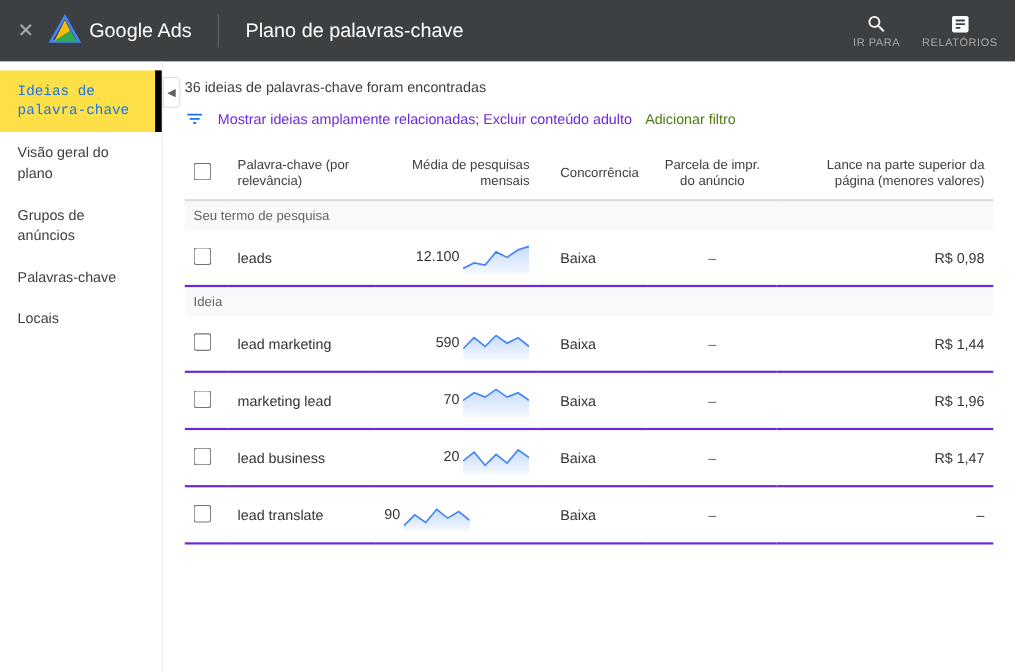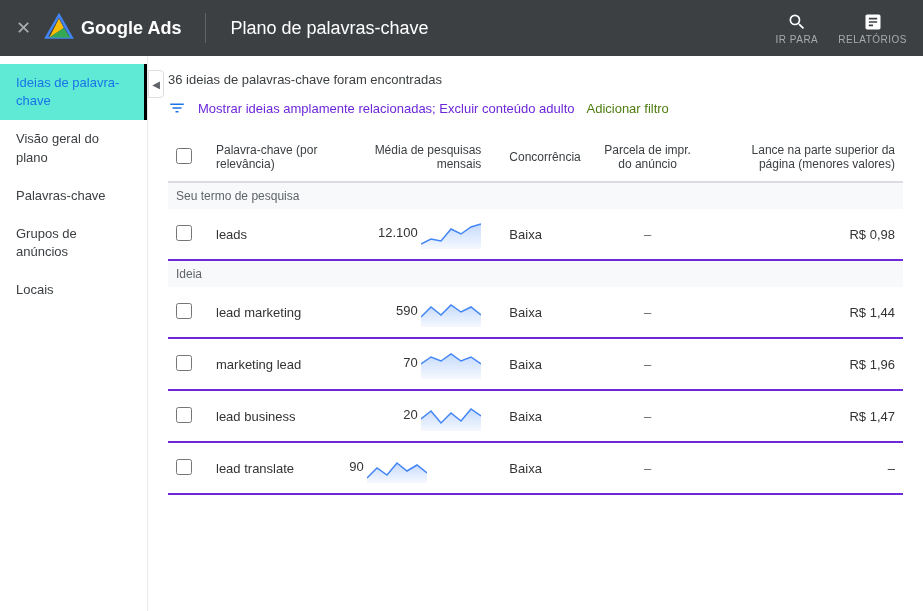--- a/index.html
+++ b/index.html
@@ -24,21 +24,21 @@
       display: flex;
       align-items: center;
       gap: 6px;
     }
     .logo-triangle {
       width: 32px;
       height: 32px;
     }
     .header-app-name {
       font-size: 18px;
-      font-weight: 700;
+      font-weight: 400;
       color: #fff;
     }
     .header-divider {
       width: 1px;
       height: 30px;
       background: #5f6368;
       margin: 0 12px;
     }
     .header-page-title {
       font-size: 18px;
@@ -82,22 +82,23 @@
     }
     .sidebar-item {
       padding: 10px 16px;
       cursor: pointer;
       font-size: 13px;
       color: #3c4043;
       line-height: 1.4;
     }
     .sidebar-item.active {
       color: #1a73e8;
-      background: #5eead4;
-      border-right: 3px solid #000000;
+      background: #fde047;
+      border-right: 6px solid #000000;
+      font-family: Liberation Mono, monospace;
     }
 
     
     .main {
       flex: 1;
       overflow-y: auto;
       background: #fff;
     }
 
     
@@ -259,24 +260,24 @@
 <div class="layout">
 
   <div class="sidebar">
     <div class="sidebar-item active">
       <span>Ideias de palavra-chave</span>
     </div>
     <div class="sidebar-item">
       <span>Visão geral do plano</span>
     </div>
     <div class="sidebar-item">
+      <span>Grupos de anúncios</span>
+    </div>
+    <div class="sidebar-item">
       <span>Palavras-chave</span>
-    </div>
-    <div class="sidebar-item">
-      <span>Grupos de anúncios</span>
     </div>
     <div class="sidebar-item">
       <span>Locais</span>
     </div>
   </div>
 
   <div class="collapse-toggle">
     <span style="font-size:10px; color:#5f6368;">◀</span>
   </div>
 

